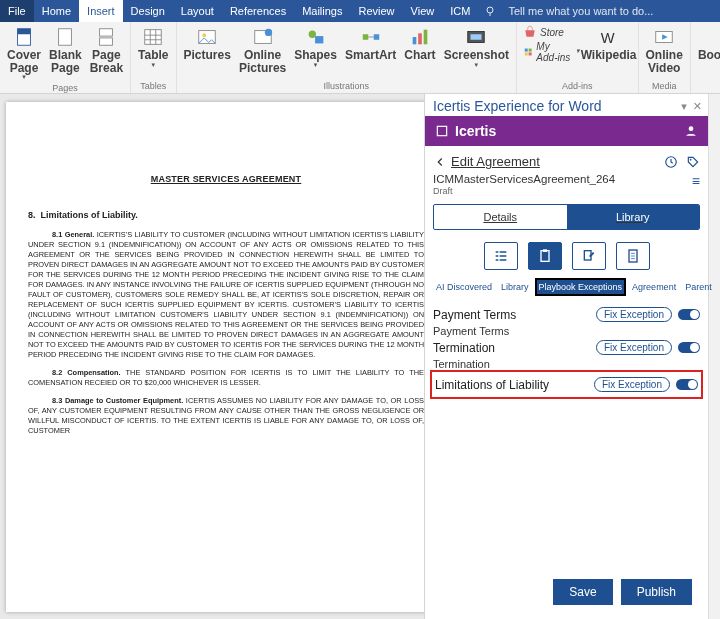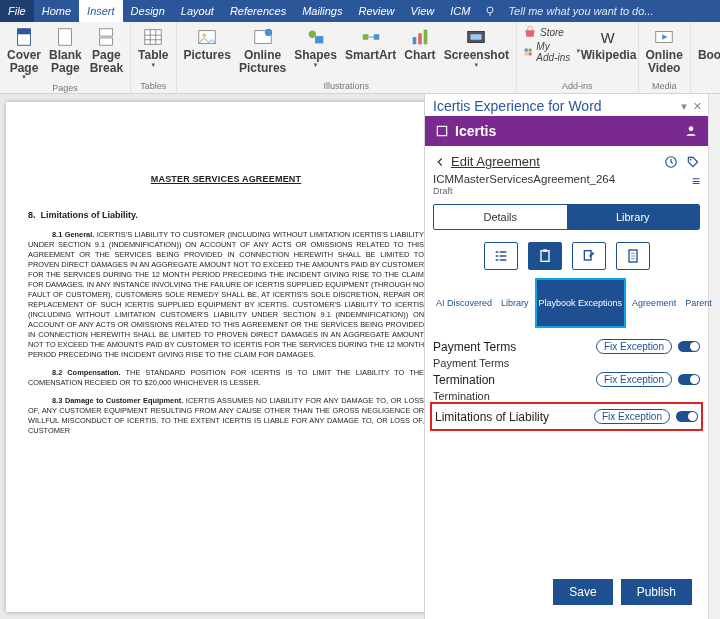--- a/index.html
+++ b/index.html
@@ -1,19 +1,19 @@
 <!DOCTYPE html>
 <html><head>
 <meta charset="utf-8">
 <style>
 * { margin: 0; padding: 0; box-sizing: border-box; font-family: "Segoe UI", Tahoma, sans-serif; }
 body { width: 720px; height: 619px; background: #fff; overflow: hidden; font-size: 11px; }
 
 
-.tabs { background: #2b579a; color: #fff; display: flex; align-items: center; height: 22px; font-size: 11px; font-style: italic; }
+.tabs { background: #2b579a; color: #fff; display: flex; align-items: center; height: 22px; font-size: 11px; }
 .tab { padding: 0 8px; height: 22px; line-height: 22px; cursor: pointer; }
 .tab.file { background: #1e3e6e; }
 .tab.active { background: #fff; color: #2b579a; }
 .tell-me { display: flex; align-items: center; gap: 12px; margin-left: 6px; opacity: .85; }
 .tell-me svg { width: 12px; height: 12px; }
 
 
 .ribbon { background: #f3f3f3; border-bottom: 1px solid #d4d4d4; height: 72px; display: flex; font-size: 10px; color: #444; }
 .group { border-right: 1px solid #e1e1e1; padding: 2px 4px 0 4px; display: flex; flex-direction: column; justify-content: space-between; align-items: center; }
 .group-items { display: flex; gap: 2px; align-items: flex-start; }
@@ -46,32 +46,32 @@
 .brandbar svg { width: 14px; height: 14px; }
 
 .pane-body { flex: 1; padding: 6px 8px; position: relative; display: flex; flex-direction: column; }
 .back-row { display: flex; align-items: center; justify-content: space-between; margin: 2px 0 4px 0; text-decoration: underline; }
 .back-row .left { display: flex; align-items: center; gap: 4px; font-size: 13px; }
 .back-row svg { width: 14px; height: 14px; }
 .doc-name { font-size: 11.5px; color: #333; }
 .draft { font-size: 9px; color: #666; margin-top: 1px; }
 .ham { font-size: 14px; color: #2b579a; cursor: pointer; }
 
-.seg { display: flex; margin: 8px 0 6px 0; border: 1px solid #1e4f91; border-radius: 2px; overflow: hidden; }
+.seg { display: flex; margin: 8px 0 6px 0; border: 1px solid #1e4f91; border-radius: 2px; overflow: hidden; text-decoration: underline; }
 .seg > div { flex: 1; text-align: center; padding: 6px 0; font-size: 11px; cursor: pointer; }
 .seg .active { background: #1e4f91; color: #fff; }
 
 .icon-row { display: flex; justify-content: center; gap: 10px; margin: 6px 0 4px 0; }
 .icon-row .ibtn { width: 34px; height: 28px; border: 1px solid #1e4f91; border-radius: 2px; display: flex; align-items: center; justify-content: center; cursor: pointer; color: #1e4f91; }
 .icon-row .ibtn.active { background: #1e4f91; color: #fff; }
 .icon-row svg { width: 16px; height: 16px; }
 
 .subtabs { display: flex; gap: 3px; font-size: 9px; color: #1e4f91; margin: 4px 0 8px 0; flex-wrap: nowrap; align-items: center; }
 .subtabs .st { padding: 2px 3px; cursor: pointer; white-space: nowrap; }
-.subtabs .st.hl { border: 2px solid #0ea5e9; padding: 18px 2px; }
+.subtabs .st.hl { border: 2px solid #000000; padding: 2px 2px; }
 
 .ex-list { flex: 1; }
 .ex-row { display: flex; align-items: center; justify-content: space-between; padding: 3px 0; }
 .ex-row .name { font-size: 12px; color: #222; }
 .ex-row .right { display: flex; align-items: center; gap: 6px; }
 .fix-btn { border: 1px solid #1e4f91; color: #1e4f91; background: #fff; font-size: 10px; border-radius: 10px; padding: 1px 7px; cursor: pointer; white-space: nowrap; }
 .toggle { width: 22px; height: 11px; background: #1e4f91; border-radius: 6px; position: relative; }
 .toggle::after { content: ""; position: absolute; right: 1px; top: 1px; width: 9px; height: 9px; background: #fff; border-radius: 50%; }
 .ex-block.hl { border: 2px solid #d22; padding: 2px 3px; margin-left: -3px; margin-right: -3px; }
 

